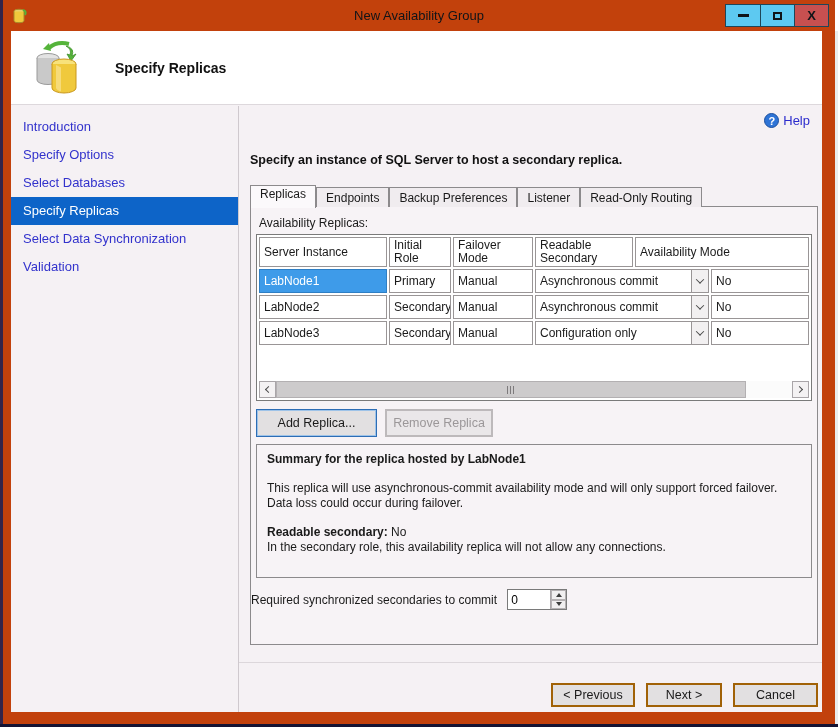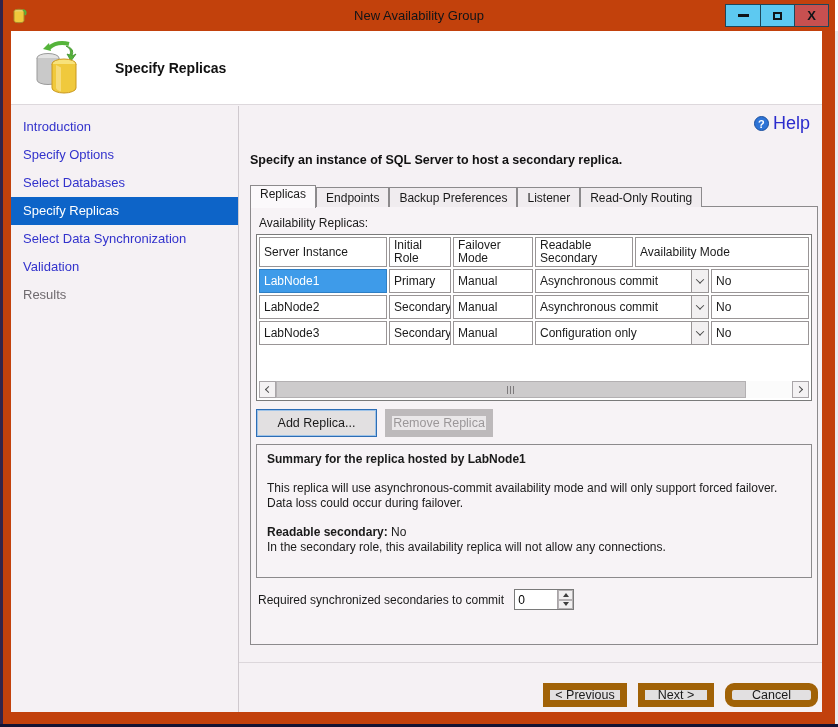--- a/index.html
+++ b/index.html
@@ -39,21 +39,21 @@
   .nav-item { height:28px; line-height:28px; padding-left:12px; font-size:13px; white-space:nowrap; overflow:hidden; }
   .nav-item.link { color:#3232CC; cursor:pointer; }
   .nav-item.active { background:#0D64C8; color:#ffffff; }
   .nav-item.disabled { color:#6F6A6E; }
 
   
   .main { position:absolute; left:228px; top:75px; right:0; bottom:0; }
 
   .help { position:absolute; top:7px; right:12px; display:flex; align-items:center; gap:4px; cursor:pointer; }
   .help-icon { width:15px; height:15px; border-radius:50%; background:#2E74D6; color:#fff; font-size:11px; font-weight:bold; display:flex; align-items:center; justify-content:center; border:1px solid #1b4f9e; }
-  .help-label { color:#2B2BCD; font-size:18px; }
+  .help-label { color:#2B2BCD; font-size:13px; }
 
   .instruction { position:absolute; left:11px; top:47px; font-size:12.5px; font-weight:bold; color:#111; }
 
   .tabs { position:absolute; left:11px; top:79px; display:flex; align-items:flex-end; height:22px; z-index:2; }
   .tab { font-size:12px; padding:3px 9px 4px 9px; border:1px solid #8c8a8c; border-bottom:none; background:#F0ECEF; margin-right:0px; height:20px; cursor:pointer; white-space:nowrap; }
   .tab.active { background:#FBF9FB; height:23px; padding-top:1px; position:relative; top:1px; z-index:3; }
   .tab + .tab { border-left:1px solid #8c8a8c; }
 
   .tabpanel { position:absolute; left:11px; top:100px; width:568px; height:439px; border:1px solid #8c8a8c; background:#F7F3F6; }
 
@@ -79,47 +79,47 @@
   .grid-spacer { flex:1 1 auto; }
   .hscroll { flex:0 0 17px; display:flex; align-items:stretch; background:#fbfbfb; }
   .scroll-arrow { flex:0 0 17px; border:1px solid #a9a5a8; background:#F4F2F3; display:flex; align-items:center; justify-content:center; cursor:pointer; }
   .chev-left  { width:5px; height:5px; border-left:1.6px solid #4a4a4a; border-bottom:1.6px solid #4a4a4a; transform:rotate(45deg); margin-left:2px; }
   .chev-right { width:5px; height:5px; border-right:1.6px solid #4a4a4a; border-top:1.6px solid #4a4a4a; transform:rotate(45deg); margin-right:2px; }
   .scroll-track { flex:1 1 auto; display:flex; }
   .scroll-thumb { width:91%; background:#CDCBCC; border:1px solid #b3b0b2; display:flex; align-items:center; justify-content:center; gap:2px; cursor:grab; }
   .grip-bar { width:1px; height:8px; background:#7d7a7c; }
 
   
-  .btn { font-size:12.5px; background:#E2E0E1; border:7px solid #a16207; display:inline-flex; align-items:center; justify-content:center; cursor:pointer; color:#1a1a1a; }
+  .btn { font-size:12.5px; background:#E2E0E1; border:2px solid #a16207; display:inline-flex; align-items:center; justify-content:center; cursor:pointer; color:#1a1a1a; }
   .add-btn { position:absolute; left:5px; top:202px; width:121px; height:28px; border:1px solid #2D6DB5; box-shadow:inset 0 0 0 1px #9ec3e8; }
   .remove-btn { position:absolute; left:134px; top:202px; width:108px; height:28px; border-color:#bdb9bb; color:#9b9799; cursor:default; background:#EAE7E9; }
 
   
   .summary { position:absolute; left:5px; top:237px; width:556px; height:134px; border:1px solid #8c8a8c; padding:7px 10px; font-size:12px; line-height:15px; overflow:hidden; }
   .summary .s-head { font-weight:bold; margin-bottom:14px; }
   .s-label { font-weight:bold; }
   .s-block { margin-bottom:14px; }
 
   
-  .quorum { position:absolute; left:7px; top:382px; display:flex; align-items:center; gap:10px; }
+  .quorum { position:absolute; left:0; top:382px; display:flex; align-items:center; gap:10px; }
   .quorum-label { font-size:12px; }
   .spinbox { display:flex; border:1px solid #7a7a7a; background:#fff; height:21px; }
   .spin-input { width:42px; border:none; outline:none; font-size:12px; padding:1px 3px; font-family:inherit; background:#fff; }
   .spin-btns { display:flex; flex-direction:column; width:16px; border-left:1px solid #a9a5a8; }
   .spin-btn { flex:1 1 50%; background:#F1EFF0; border:1px solid #b5b1b3; display:flex; align-items:center; justify-content:center; cursor:pointer; }
   .tri-up   { width:0; height:0; border-left:3px solid transparent; border-right:3px solid transparent; border-bottom:4px solid #3d3d3d; }
   .tri-down { width:0; height:0; border-left:3px solid transparent; border-right:3px solid transparent; border-top:4px solid #3d3d3d; }
 
   
   .footer-line { position:absolute; left:0; right:0; top:556px; height:1px; background:#dcd7db; }
   .footer-btns { position:absolute; top:577px; right:4px; display:flex; gap:11px; }
   .footer-btns .btn { height:24px; }
   .btn-prev { width:84px; }
   .btn-next { width:76px; }
-  .btn-cancel { width:93px;border-radius:9px; }
+  .btn-cancel { width:85px; }
 </style>
 </head>
 <body>
 
 <div class="desktop-left"></div>
 <div class="desktop-right"></div>
 
 <div class="window">
 
   <div class="titlebar">
@@ -158,21 +158,20 @@
       <div class="hdr-title">Specify Replicas</div>
     </div>
 
     <div class="sidebar">
       <div class="nav-item link">Introduction</div>
       <div class="nav-item link">Specify Options</div>
       <div class="nav-item link">Select Databases</div>
       <div class="nav-item active">Specify Replicas</div>
       <div class="nav-item link">Select Data Synchronization</div>
       <div class="nav-item link">Validation</div>
-      <div class="nav-item disabled">Results</div>
     </div>
 
     <div class="main">
 
       <div class="help">
         <span class="help-icon">?</span>
         <span class="help-label">Help</span>
       </div>
 
       <div class="instruction">Specify an instance of SQL Server to host a secondary replica.</div>

